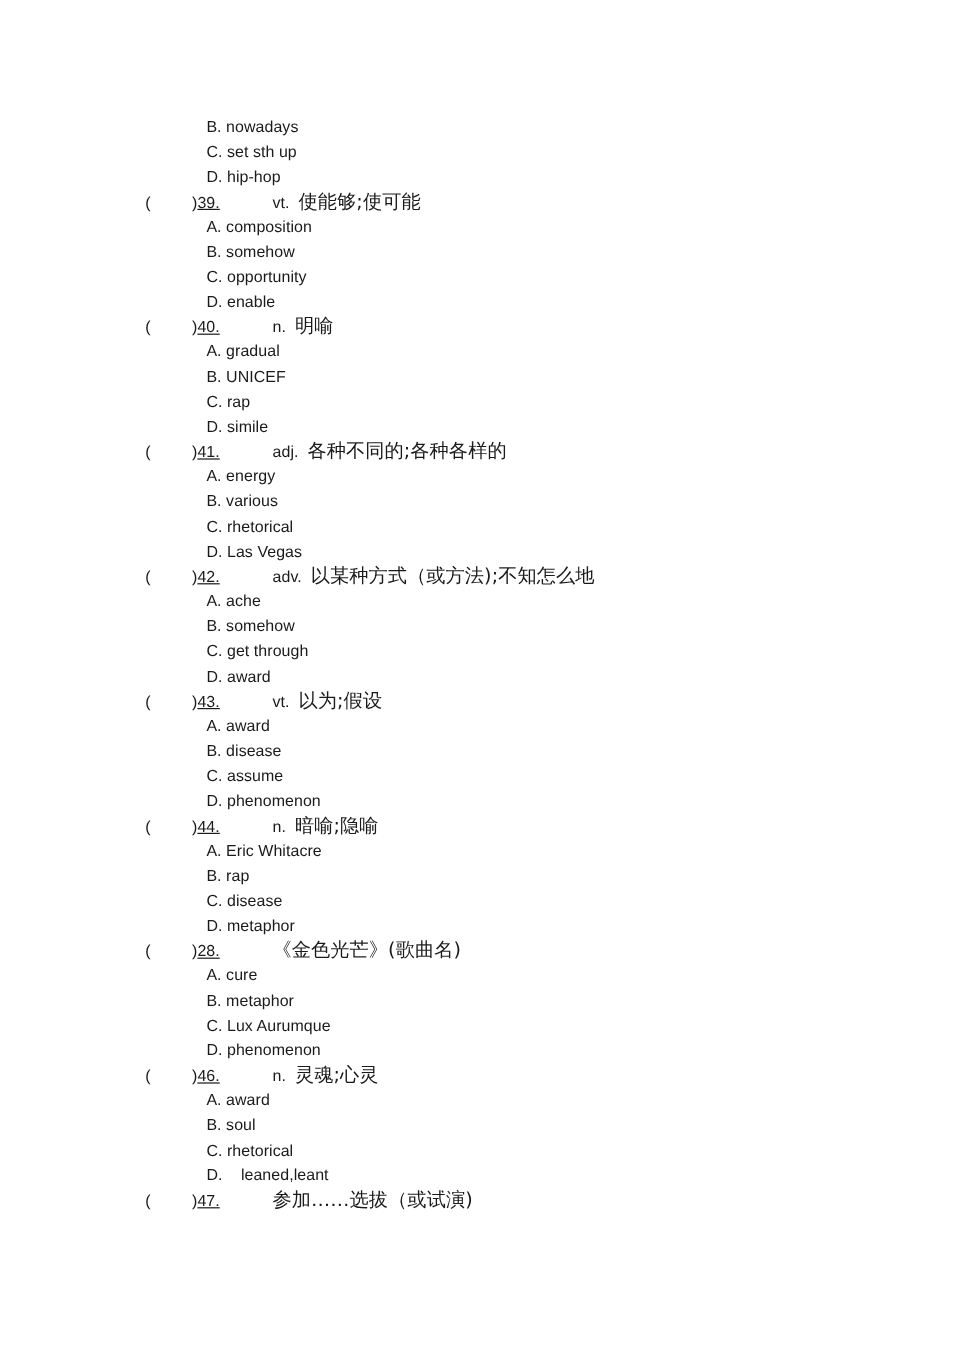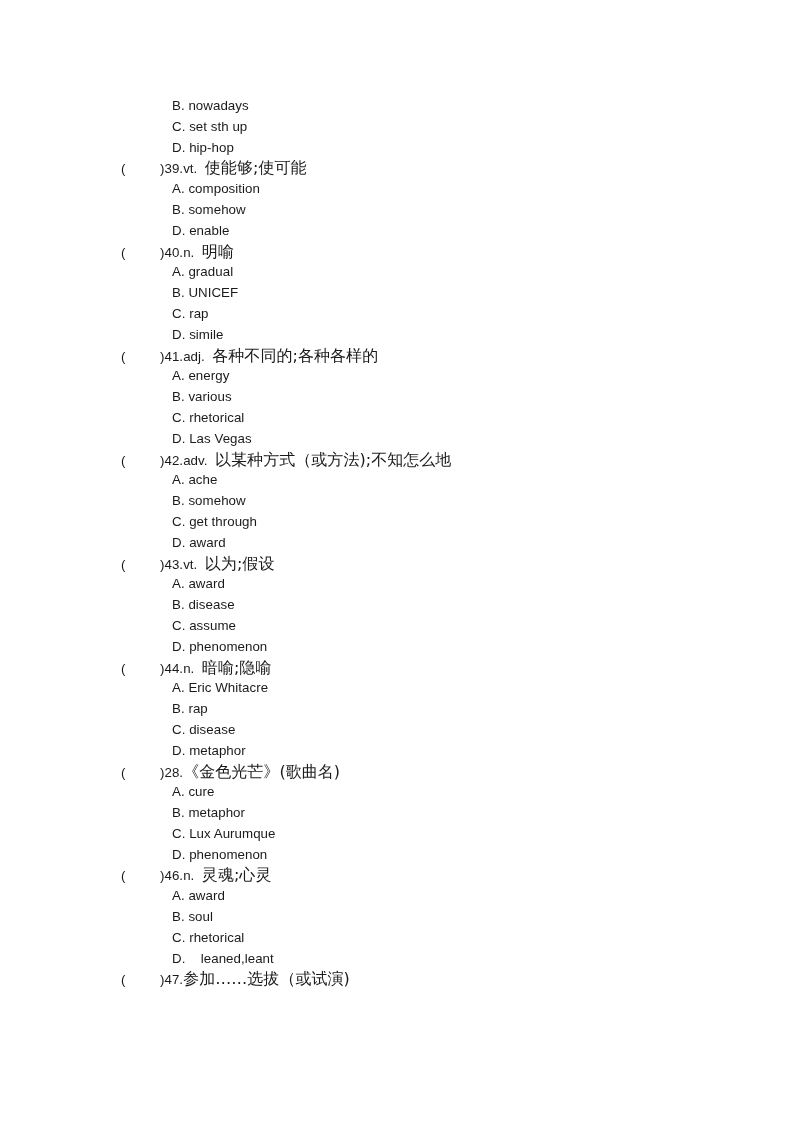--- a/index.html
+++ b/index.html
@@ -49,23 +49,25 @@
   }
   .paren-open {
     display: inline-block;
     width: 39px;      
   }
   .paren-close {
     display: inline-block;
   }
   .q-num {
     display: inline-block;
+    text-decoration: underline;
   }
   .q-pos {
     display: inline-block;
+    margin-left: 44px;
   }
   .q-cn {
     display: inline-block;
     font-family: "DejaVu Sans", "Liberation Sans", sans-serif;
     font-size: 16px;
   }
 
   
   .option {
     padding-left: 51px;
@@ -85,20 +87,21 @@
 <body>
 
 <div class="page">
   <div class="content">
       <div class="line option"><span class="opt-letter">B.</span> <span class="opt-text">nowadays</span></div>
       <div class="line option"><span class="opt-letter">C.</span> <span class="opt-text">set sth up</span></div>
       <div class="line option"><span class="opt-letter">D.</span> <span class="opt-text">hip-hop</span></div>
       <div class="line stem"><span class="paren-open">(</span><span class="paren-close">)</span><span class="q-num">39.</span><span class="q-pos">vt.</span>&nbsp; <span class="q-cn">使能够;使可能</span></div>
       <div class="line option"><span class="opt-letter">A.</span> <span class="opt-text">composition</span></div>
       <div class="line option"><span class="opt-letter">B.</span> <span class="opt-text">somehow</span></div>
+      <div class="line option"><span class="opt-letter">C.</span> <span class="opt-text">opportunity</span></div>
       <div class="line option"><span class="opt-letter">D.</span> <span class="opt-text">enable</span></div>
       <div class="line stem"><span class="paren-open">(</span><span class="paren-close">)</span><span class="q-num">40.</span><span class="q-pos">n.</span>&nbsp; <span class="q-cn">明喻</span></div>
       <div class="line option"><span class="opt-letter">A.</span> <span class="opt-text">gradual</span></div>
       <div class="line option"><span class="opt-letter">B.</span> <span class="opt-text">UNICEF</span></div>
       <div class="line option"><span class="opt-letter">C.</span> <span class="opt-text">rap</span></div>
       <div class="line option"><span class="opt-letter">D.</span> <span class="opt-text">simile</span></div>
       <div class="line stem"><span class="paren-open">(</span><span class="paren-close">)</span><span class="q-num">41.</span><span class="q-pos">adj.</span>&nbsp; <span class="q-cn">各种不同的;各种各样的</span></div>
       <div class="line option"><span class="opt-letter">A.</span> <span class="opt-text">energy</span></div>
       <div class="line option"><span class="opt-letter">B.</span> <span class="opt-text">various</span></div>
       <div class="line option"><span class="opt-letter">C.</span> <span class="opt-text">rhetorical</span></div>

